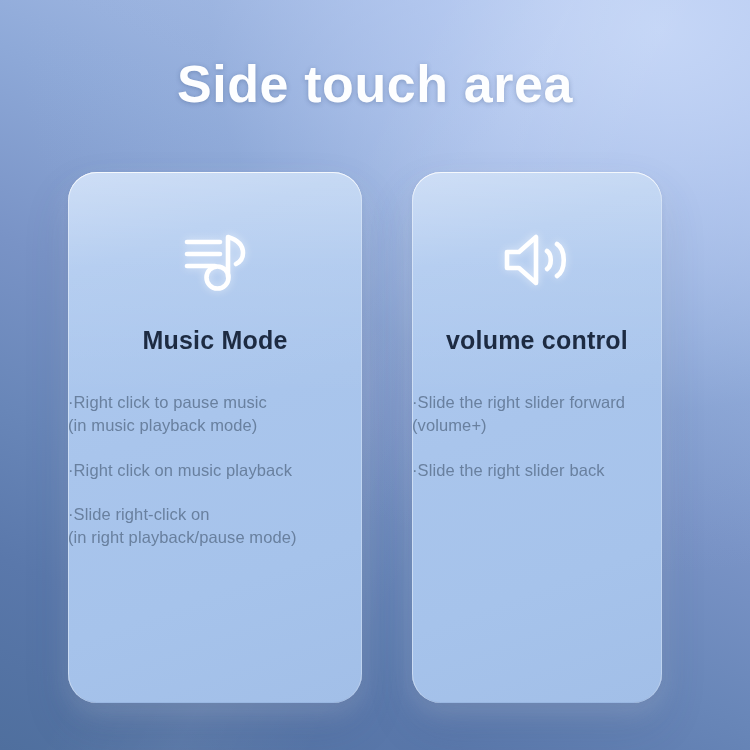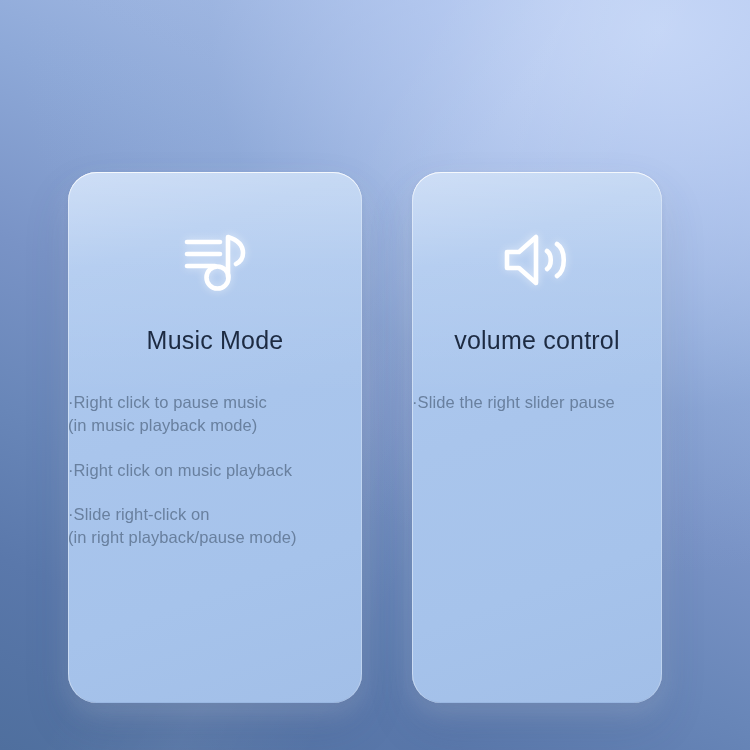--- a/index.html
+++ b/index.html
@@ -110,21 +110,21 @@
   }
   .icon-wrap svg {
     display:block;
     filter:drop-shadow(0 0 4px rgba(255,255,255,0.55));
   }
 
   
   .card-heading {
     margin-top:28px;
     font-size:25px;
-    font-weight:400;
+    font-weight:700;
     color:#1d2b42;
     letter-spacing:0.2px;
     text-align:right;
   }
 
   
   .bullets {
     margin-top:36px;
     width:100%;
     display:flex;
@@ -140,20 +140,21 @@
     color:#69809f;
     letter-spacing:0.1px;
   }
   .bullet-group .bline { display:block; white-space:nowrap; }
 </style>
 </head>
 <body>
 
 <div id="stage">
 
+  <div class="page-title">Side touch area</div>
 
   <div class="cards">
 
     <div class="card card-left">
       <div class="card-inner">
 
         <div class="icon-wrap">
           <svg width="66" height="62" viewBox="0 0 66 62" fill="none" stroke="#ffffff" stroke-width="4.6" stroke-linecap="round">
 
             <line x1="5" y1="13" x2="38" y2="13"></line>
@@ -199,23 +200,27 @@
             <path d="M44 20 C49 23.5 49 34.5 44 38"></path>
 
             <path d="M54 13 C63 19 63 39 54 45"></path>
           </svg>
         </div>
 
         <div class="card-heading">volume control</div>
 
         <div class="bullets">
 
-
-          <div class="bullet-group">
-            <span class="bline">·Slide the right slider pause</span>
+          <div class="bullet-group">
+            <span class="bline">·Slide the right slider forward</span>
+            <span class="bline">(volume+)</span>
+          </div>
+
+          <div class="bullet-group">
+            <span class="bline">·Slide the right slider back</span>
           </div>
 
         </div>
       </div>
     </div>
 
   </div>
 </div>
 
 </body></html>

